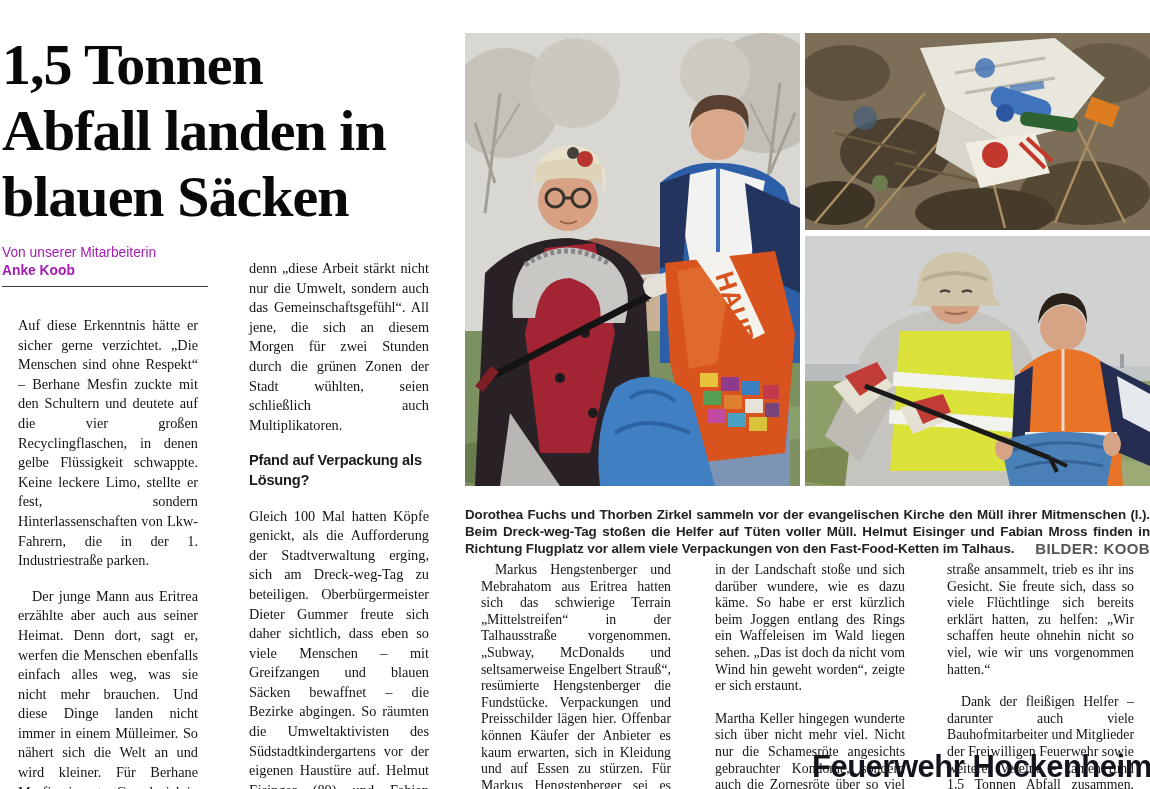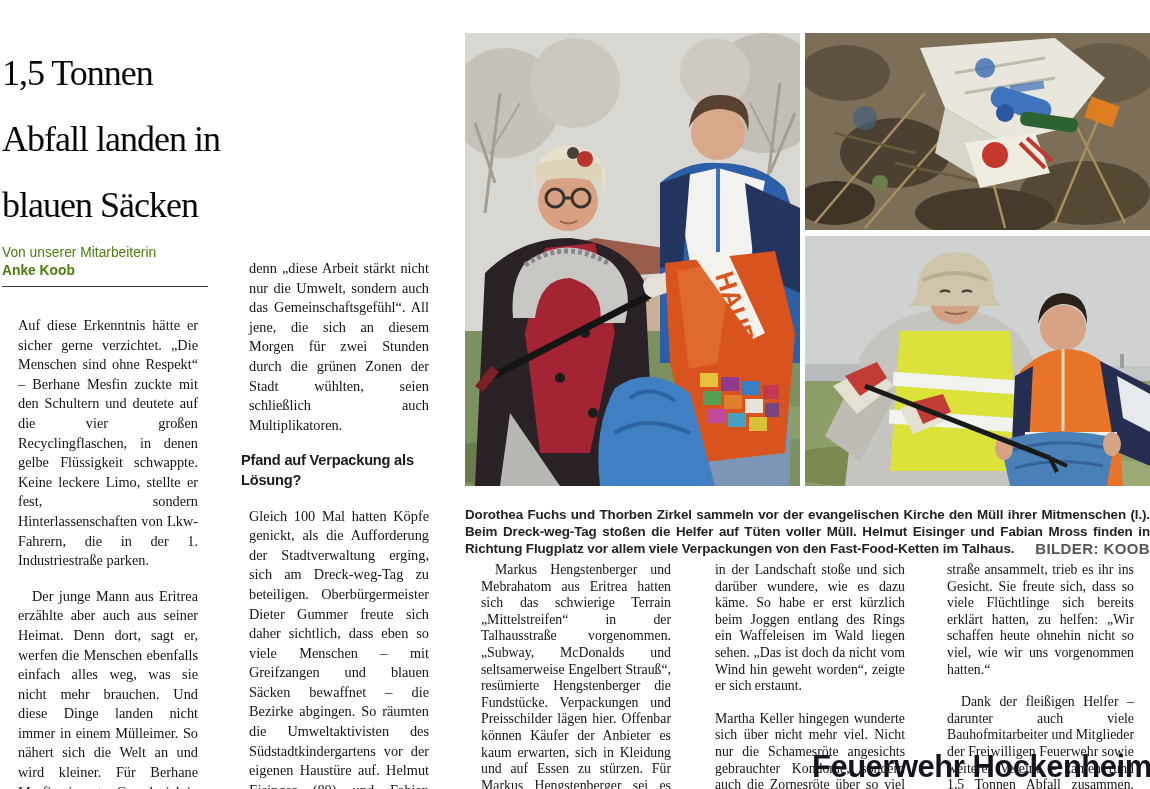--- a/index.html
+++ b/index.html
@@ -6,44 +6,44 @@
   .page{position:relative;width:1150px;height:789px;background:#fff;overflow:hidden;
         font-family:"Liberation Sans",sans-serif;color:#1c1c1c;}
 
   
   .kicker{position:absolute;left:2px;top:2px;width:1146px;
           font-family:"Liberation Sans",sans-serif;font-weight:bold;
           font-size:15.5px;letter-spacing:-0.2px;color:#222;white-space:nowrap;}
   .kicker .klabel{color:#1a79b5;}
 
   
-  .headline{position:absolute;left:2px;top:40px;width:458px;
-            font-family:"Liberation Serif",serif;font-weight:normal;color:#090909;
-            font-size:36px;line-height:66px;letter-spacing:-1px;}
-
-  
-  .byline{position:absolute;left:2px;top:244px;width:208px;font-size:13.8px;line-height:18px;color:#4d7c0f;}
+  .headline{position:absolute;left:2px;top:32px;width:458px;
+            font-family:"Liberation Serif",serif;font-weight:bold;color:#090909;
+            font-size:58px;line-height:66px;letter-spacing:-1px;}
+
+  
+  .byline{position:absolute;left:2px;top:244px;width:208px;font-size:13.8px;line-height:18px;color:#a21caf;}
   .byline .author{font-weight:bold;}
   .byline-rule{border:0;border-top:1.6px solid #3a3a3a;margin:6px 0 0 0;width:206px;}
 
   
   .bodycol{position:absolute;font-family:"Liberation Serif",serif;color:#141414;
            text-align:justify;hyphens:auto;-webkit-hyphens:auto;overflow:hidden;}
   .topcol{font-size:14.3px;line-height:19.6px;}
   .botcol{font-size:13.8px;line-height:16.6px;}
   .col1{left:2px;top:300px;width:212px;height:489px;}
   .col2{left:233px;top:243px;width:212px;height:546px;}
   .col3{left:465px;top:546px;width:222px;height:243px;}
   .col4{left:699px;top:546px;width:222px;height:243px;}
   .col5{left:931px;top:546px;width:219px;height:243px;}
   .bodycol p{margin:16px;}
   .bodycol p.indent{text-indent:14px;}
   .subhead{font-family:"Liberation Sans",sans-serif;font-weight:bold;color:#1b1b1b;
            text-align:left;letter-spacing:-0.2px;}
-  .topcol .subhead{font-size:14.6px;margin:10px 0 3px 8px;}
+  .topcol .subhead{font-size:14.6px;margin:10px 0 3px 16px;}
   .botcol .subhead{font-size:13.6px;margin:8px 0 2px 0;}
 
   
   .photo{position:absolute;display:block;}
   .photo-left{left:465px;top:33px;}
   .photo-topright{left:805px;top:33px;}
   .photo-botright{left:805px;top:236px;}
 
   
   .caption{position:absolute;left:465px;top:491px;width:685px;height:52px;

